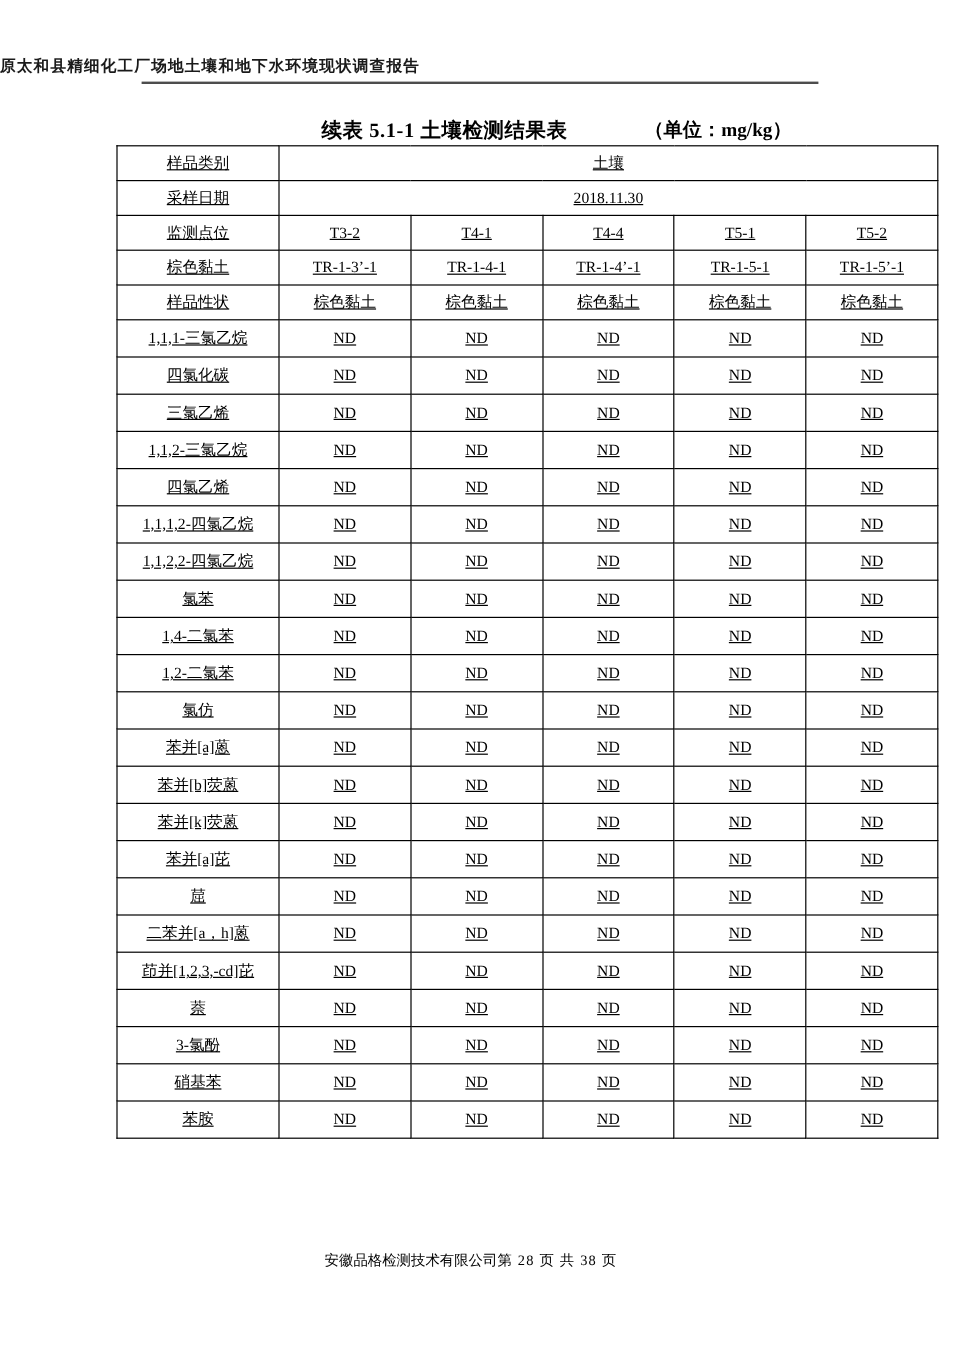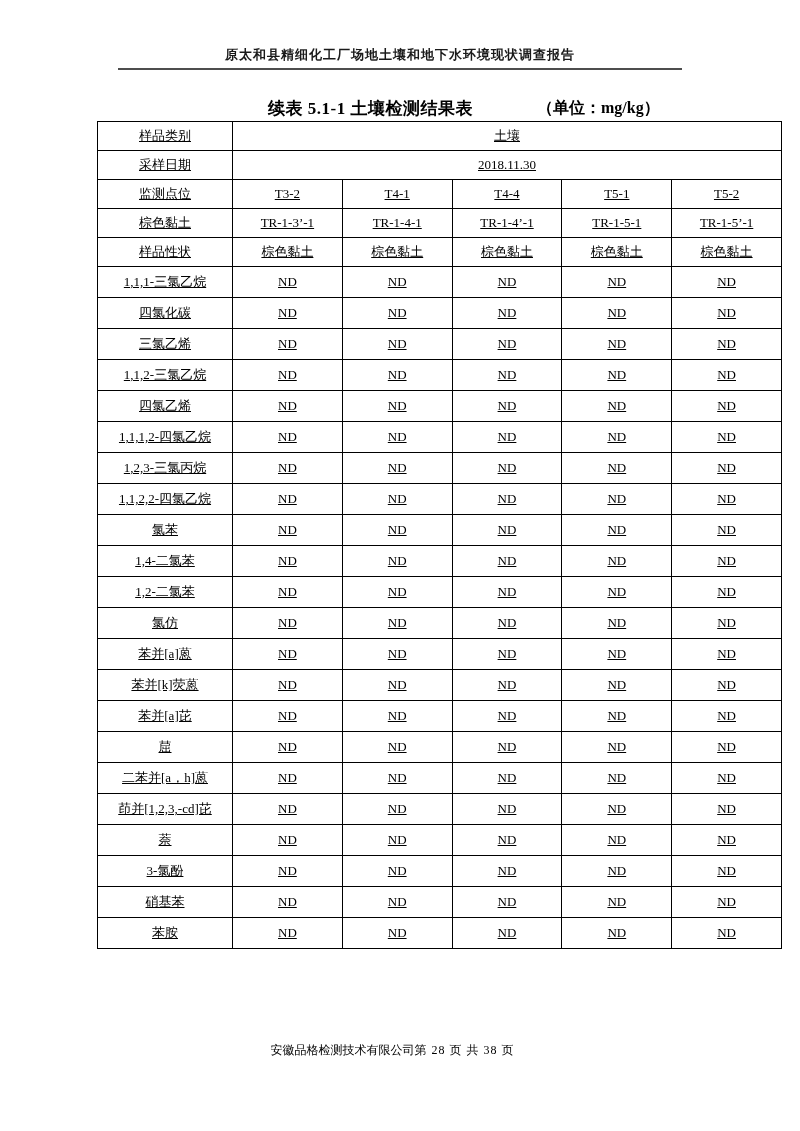--- a/index.html
+++ b/index.html
@@ -6,21 +6,21 @@
   body {
     width:800px; height:1131px;
     background:#ffffff;
     color:#000;
     font-family:"Liberation Serif","DejaVu Serif",serif;
     position:relative;
     overflow:hidden;
   }
   .doc-header-title {
     position:absolute; top:46px; left:0; width:800px;
-    text-align:center;
+    text-align:left;
     font-size:13px; font-weight:bold;
     letter-spacing:1px;
     color:#1a1a1a;
   }
   .header-rule {
     position:absolute; top:68px; left:118px; width:564px;
     border-top:2px solid #4d4d4d;
   }
   .table-title { 
     position:absolute; top:97px; left:268px;
@@ -155,28 +155,20 @@
         </tr>
         <tr class="analyte-row">
           <td>1,1,1,2-四氯乙烷</td>
           <td>ND</td>
           <td>ND</td>
           <td>ND</td>
           <td>ND</td>
           <td>ND</td>
         </tr>
         <tr class="analyte-row">
-          <td>1,2,3-三氯丙烷</td>
-          <td>ND</td>
-          <td>ND</td>
-          <td>ND</td>
-          <td>ND</td>
-          <td>ND</td>
-        </tr>
-        <tr class="analyte-row">
           <td>1,1,2,2-四氯乙烷</td>
           <td>ND</td>
           <td>ND</td>
           <td>ND</td>
           <td>ND</td>
           <td>ND</td>
         </tr>
         <tr class="analyte-row">
           <td>氯苯</td>
           <td>ND</td>
@@ -204,20 +196,28 @@
         <tr class="analyte-row">
           <td>氯仿</td>
           <td>ND</td>
           <td>ND</td>
           <td>ND</td>
           <td>ND</td>
           <td>ND</td>
         </tr>
         <tr class="analyte-row">
           <td>苯并[a]蒽</td>
+          <td>ND</td>
+          <td>ND</td>
+          <td>ND</td>
+          <td>ND</td>
+          <td>ND</td>
+        </tr>
+        <tr class="analyte-row">
+          <td>苯并[b]荧蒽</td>
           <td>ND</td>
           <td>ND</td>
           <td>ND</td>
           <td>ND</td>
           <td>ND</td>
         </tr>
         <tr class="analyte-row">
           <td>苯并[k]荧蒽</td>
           <td>ND</td>
           <td>ND</td>

